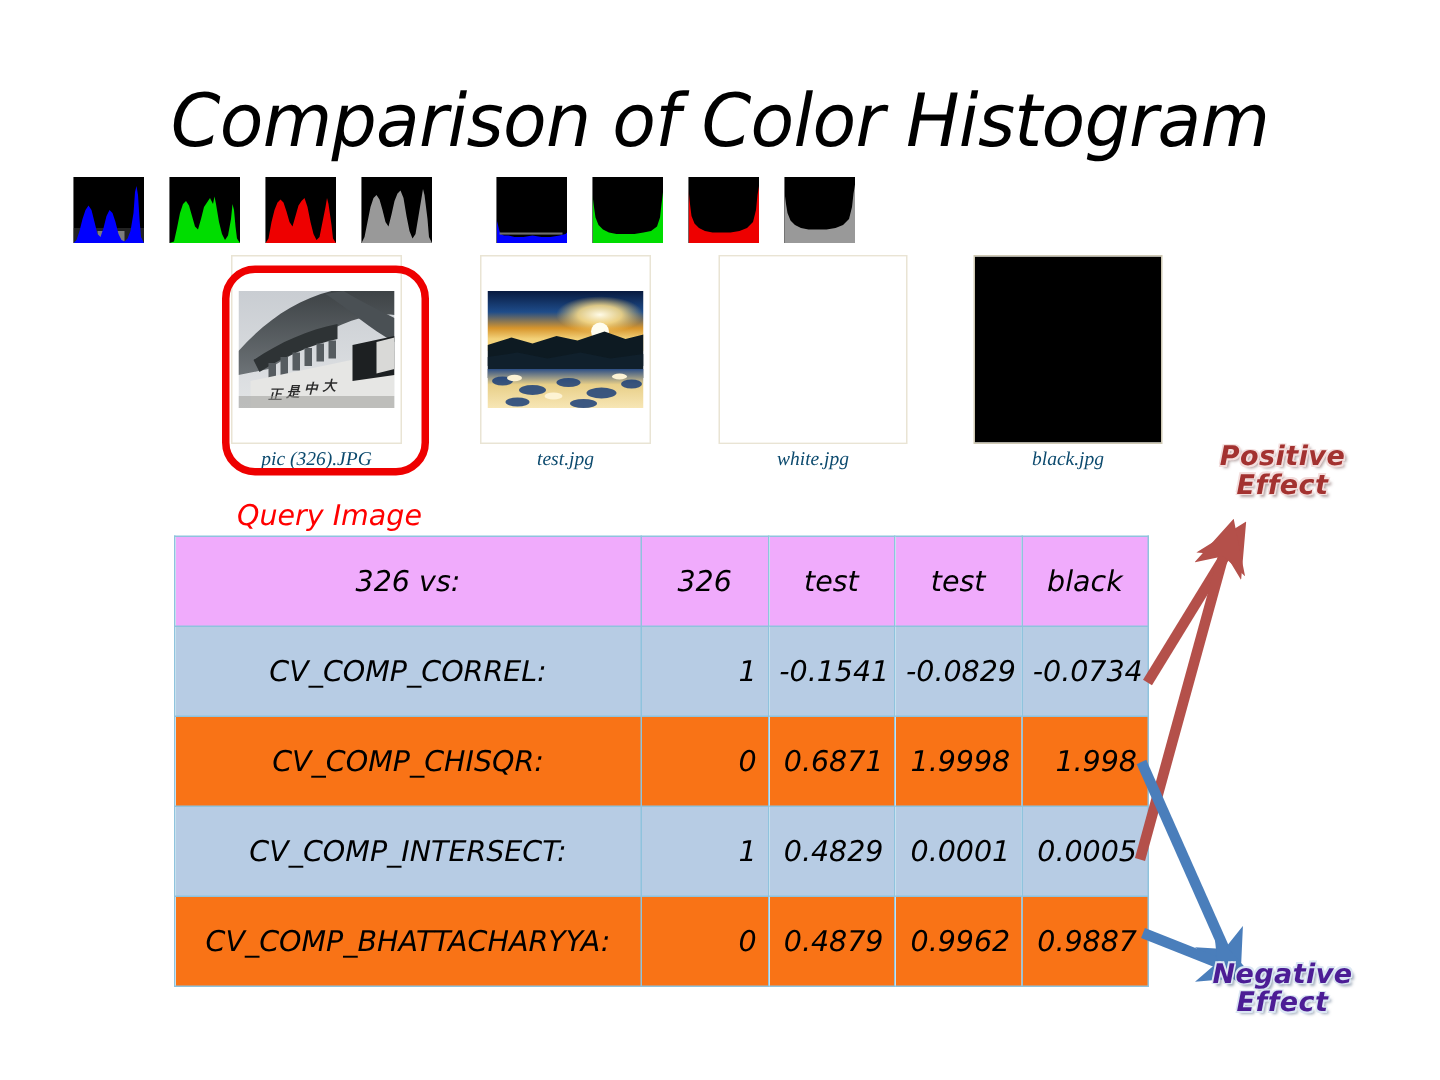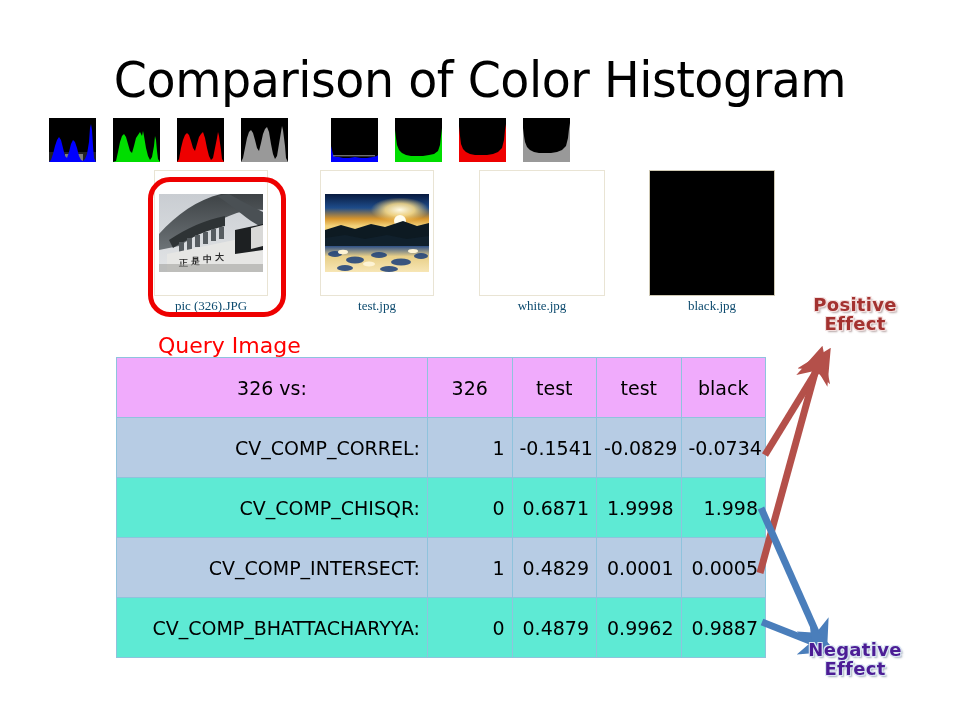--- a/index.html
+++ b/index.html
@@ -1,21 +1,21 @@
 <!DOCTYPE html>
 <html><head>
 <meta charset="utf-8">
 <style>
   html,body{margin:0;padding:0;}
   body{
     width:960px;height:720px;overflow:hidden;background:#ffffff;
     font-family:"Liberation Sans", sans-serif;
     position:relative;
   }
-  #slide{position:absolute;left:0;top:0;width:960px;height:720px;}
+  #slide{position:absolute;left:0;top:0;width:960px;height:720px;font-style:italic;}
 
   
   .title{
     position:absolute;left:0;top:52px;width:960px;text-align:center;
     font-family:"DejaVu Sans", sans-serif;
     font-size:49px;font-weight:400;color:#000000;
     letter-spacing:-0.5px;white-space:nowrap;
     transform:scaleX(0.97);
   }
 
@@ -43,39 +43,39 @@
   .swatch{display:block;box-sizing:border-box;}
 
   
   .query-ring{
     position:absolute;border:5px solid #ee0000;border-radius:22px;
     box-sizing:border-box;pointer-events:none;
   }
   .query-label{
     position:absolute;
     font-family:"DejaVu Sans", sans-serif;
-    font-size:22px;color:#ff0000;white-space:nowrap;
+    font-size:19px;color:#ff0000;white-space:nowrap;
   }
 
   
   .cmp-table{
     position:absolute;left:116px;top:357px;width:649px;
     border-collapse:collapse;table-layout:fixed;
   }
   .cmp-table td{
     border:1px solid #8fc3dd;
     font-family:"DejaVu Sans", sans-serif;
     font-size:19px;color:#000000;
     padding:0 7px;height:59px;vertical-align:middle;
     overflow:hidden;white-space:nowrap;
   }
   .cmp-table tr.hdr td{background:#f0abfc;text-align:center;}
   .cmp-table tr.odd  td{background:#b7cce4;}
-  .cmp-table tr.even td{background:#5eead4;}
-  td.label{text-align:right;margin-left:20px;}
+  .cmp-table tr.even td{background:#f97316;}
+  td.label{text-align:center;margin-left:20px;}
   td.num{text-align:right;}
   col.c-label{width:311px;}
   col.c-num{width:84.5px;}
 
   
   .overlay{position:absolute;left:0;top:0;width:960px;height:720px;pointer-events:none;}
 
   .wordart{
     position:absolute;text-align:center;white-space:pre-line;
     font-family:"DejaVu Sans", sans-serif;

